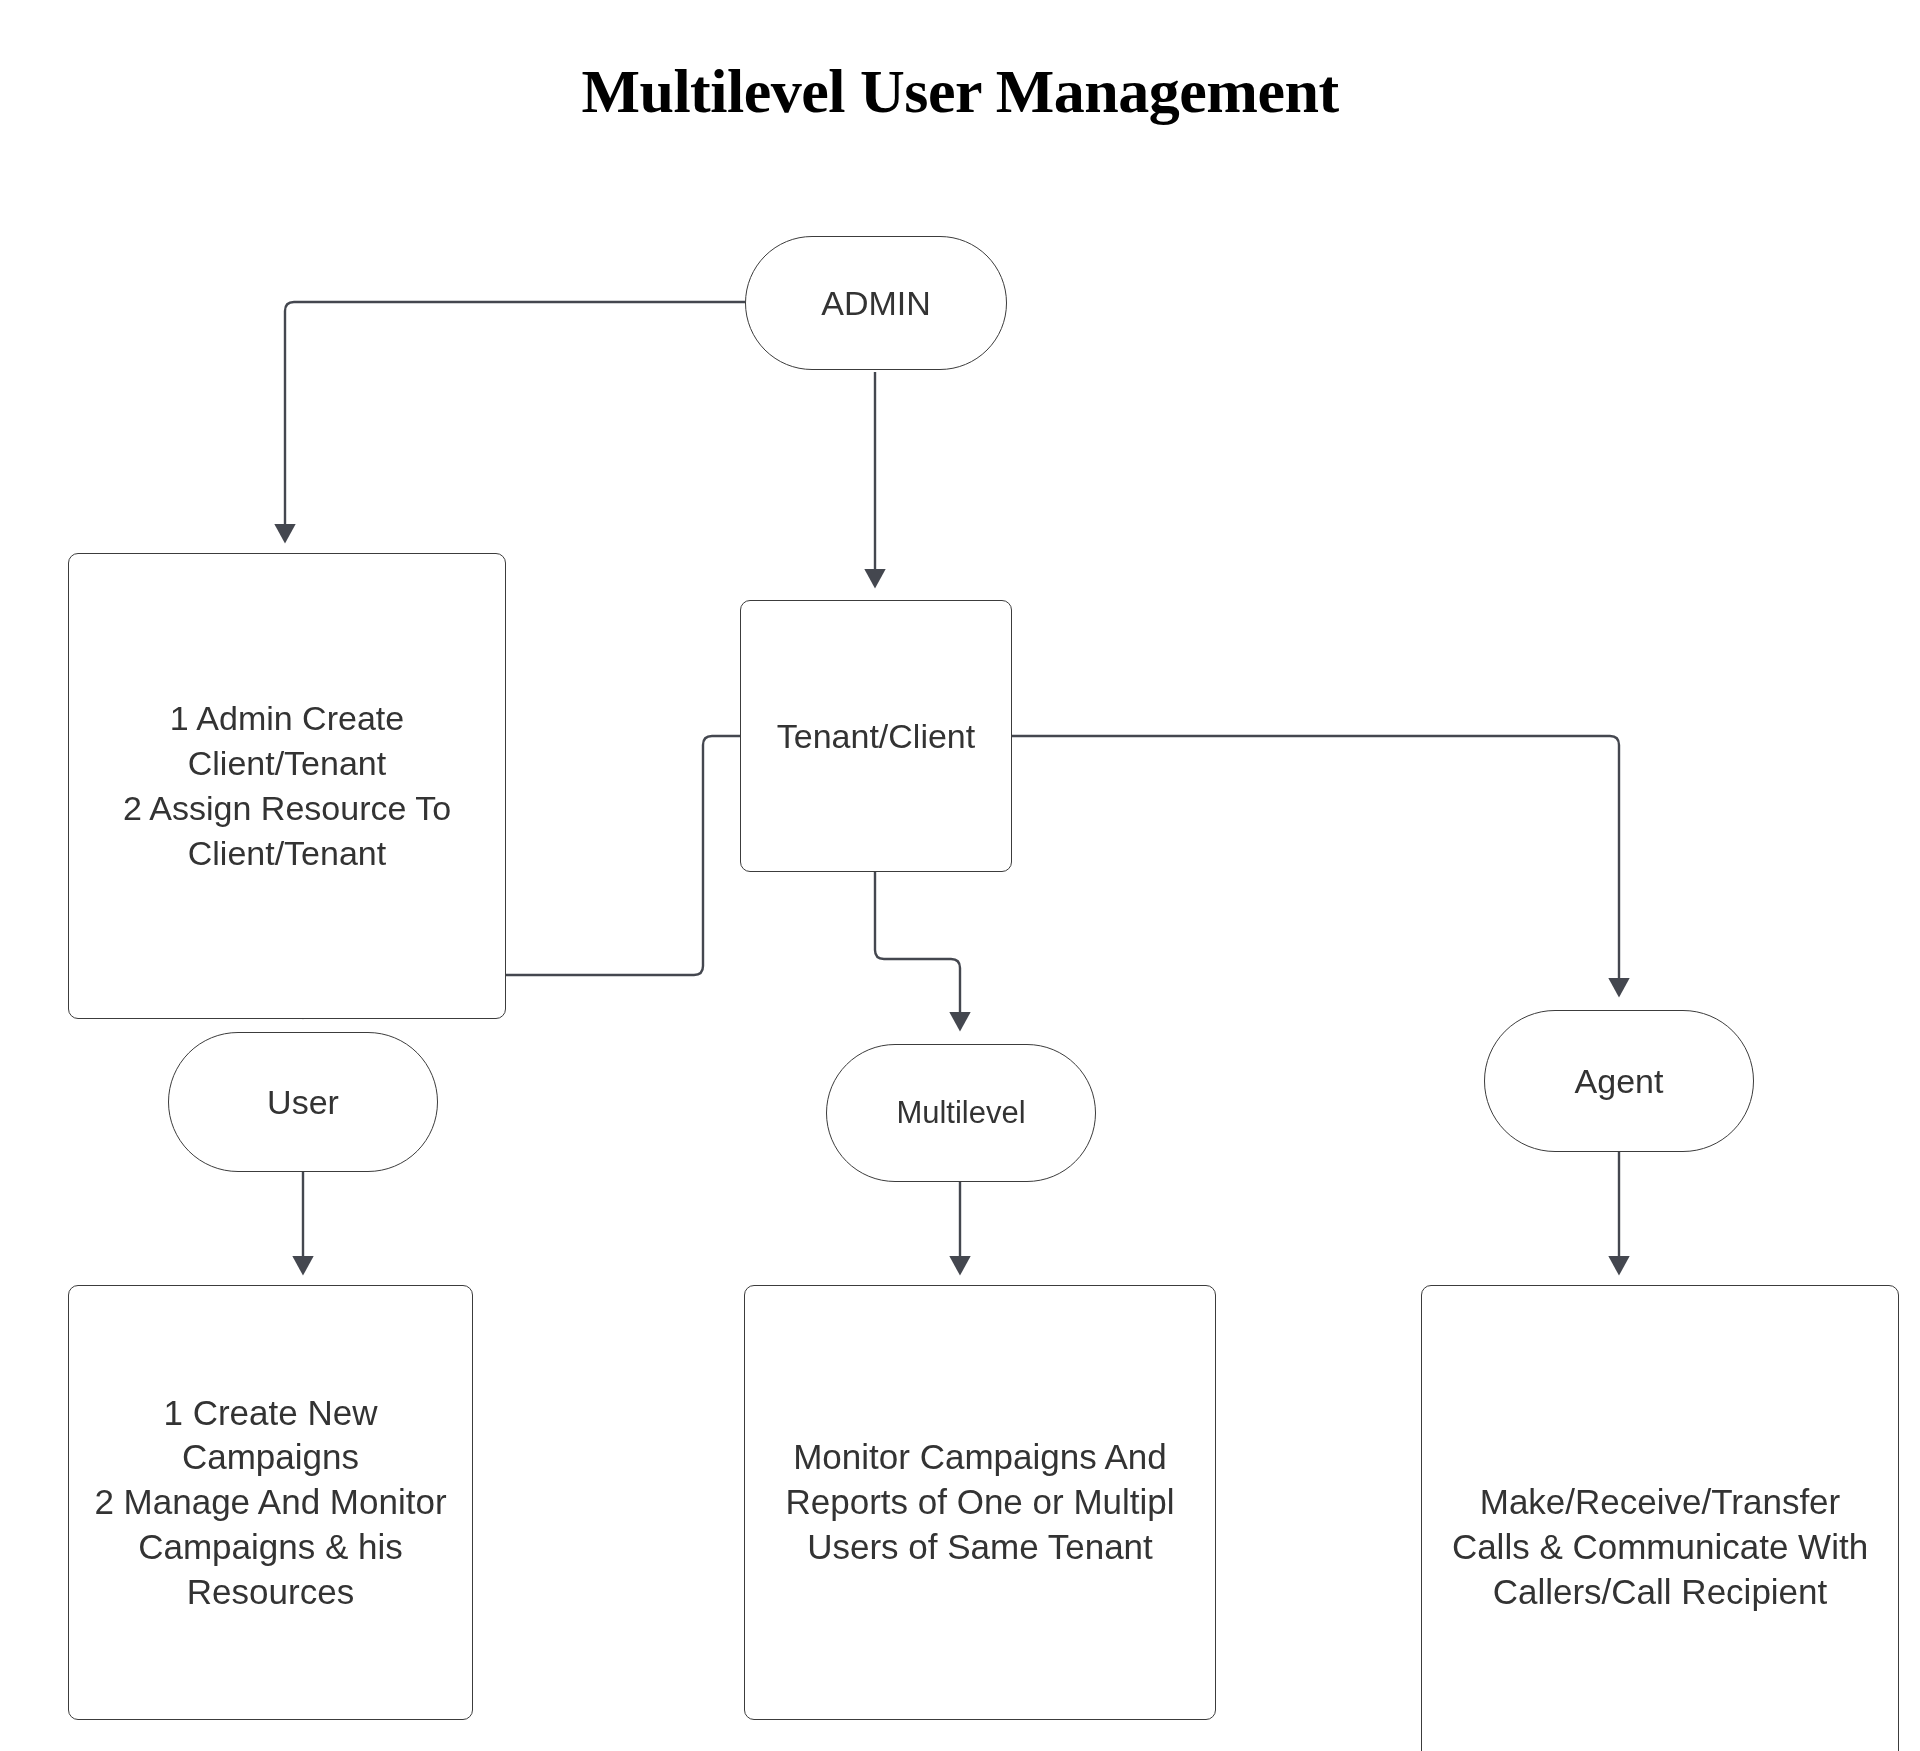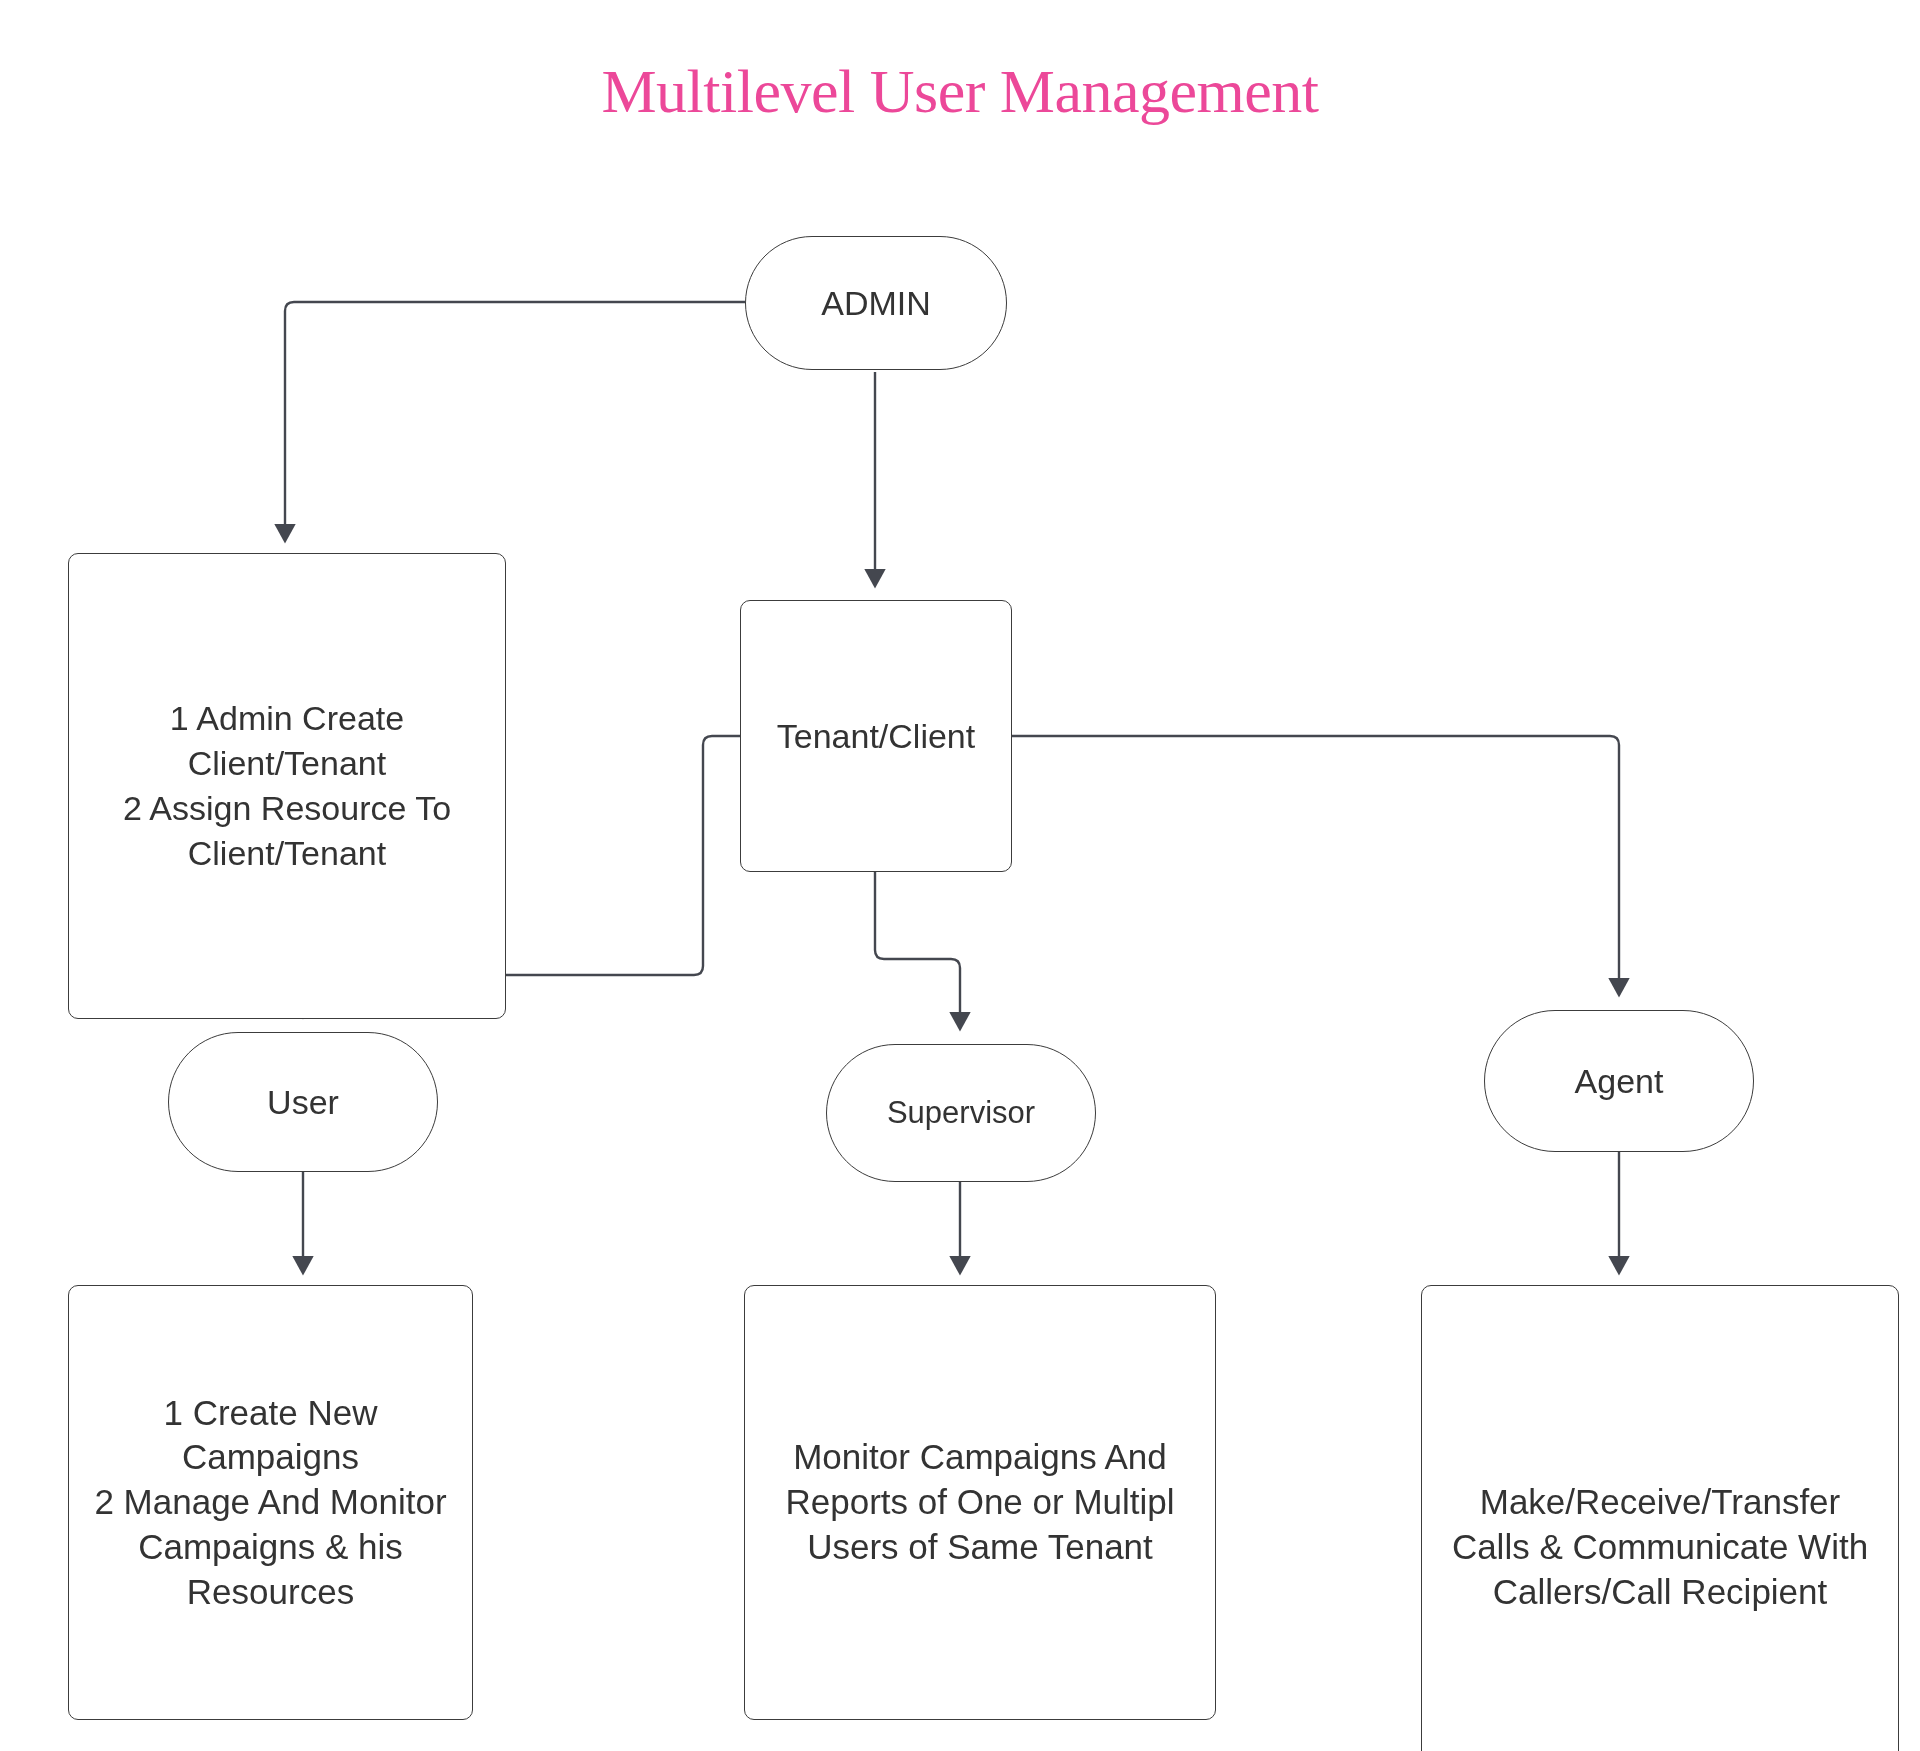--- a/index.html
+++ b/index.html
@@ -17,24 +17,24 @@
     background: #ffffff;
     overflow: hidden;
   }
   #title {
     position: absolute;
     left: 0;
     top: 56px;
     width: 1920px;
     text-align: center;
     font-family: "Liberation Serif", "DejaVu Serif", serif;
-    font-weight: normal;
+    font-weight: bold;
     font-size: 62px;
     letter-spacing: -0.5px;
-    color: #ec4899;
+    color: #000000;
     white-space: nowrap;
   }
   #edges {
     position: absolute;
     left: 0;
     top: 0;
     width: 1920px;
     height: 1751px;
   }
   .node {
@@ -107,21 +107,21 @@
 
   <div class="node node-rect" style="left:740px; top:600px; width:272px; height:272px;">
     <div class="node-label">Tenant/Client</div>
   </div>
 
   <div class="node node-stadium" style="left:168px; top:1032px; width:270px; height:140px;">
     <div class="node-label">User</div>
   </div>
 
   <div class="node node-stadium" style="left:826px; top:1044px; width:270px; height:138px;">
-    <div class="node-label small">Supervisor</div>
+    <div class="node-label small">Multilevel</div>
   </div>
 
   <div class="node node-stadium" style="left:1484px; top:1010px; width:270px; height:142px;">
     <div class="node-label">Agent</div>
   </div>
 
   <div class="node node-rect" style="left:68px; top:1285px; width:405px; height:435px;">
     <div class="node-label detail">1 Create New Campaigns
 2 Manage And Monitor
 Campaigns &amp; his

